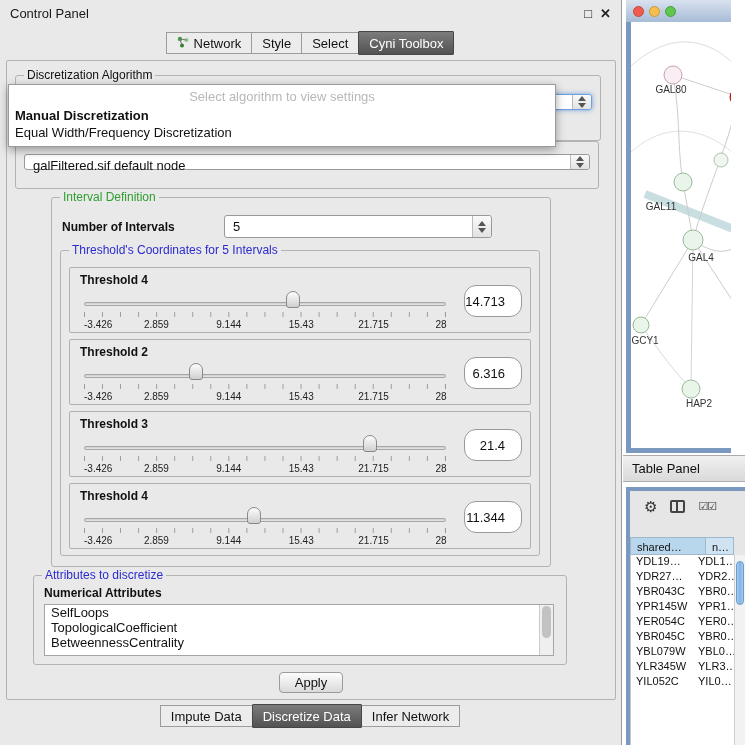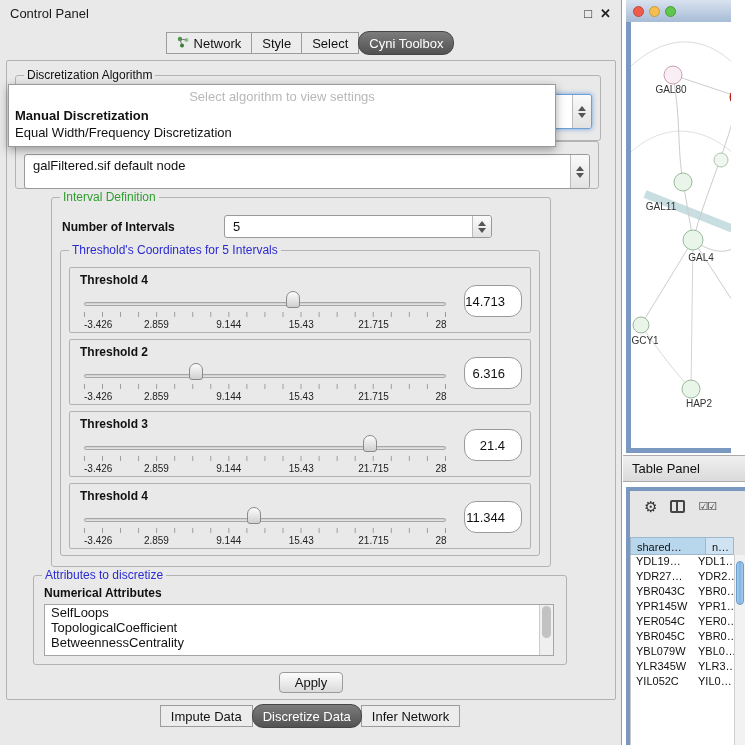--- a/index.html
+++ b/index.html
@@ -10,32 +10,32 @@
   .control-panel{position:absolute;left:0;top:0;width:622px;height:745px;background:#e9e9e9;border-right:1px solid #9b9b9b;}
   .titlebar{position:absolute;left:0;top:0;right:0;height:26px;display:flex;align-items:center;padding:0 10px;}
   .titlebar .title{font-size:13px;color:#1a1a1a;}
   .winbtns{margin-left:auto;display:flex;gap:8px;align-items:center;}
   .winbtn{font-size:13px;color:#222;line-height:1;}
 
   .top-tabs,.bottom-tabs{position:absolute;left:0;right:0;display:flex;justify-content:center;align-items:center;height:26px;}
   .top-tabs{top:30px;}
   .bottom-tabs{top:703px;}
   .tab{display:flex;align-items:center;gap:5px;font-size:13px;color:#111;background:#ececec;border:1px solid #9c9c9c;padding:3px 10px;height:22px;margin-left:-1px;white-space:nowrap;}
-  .tab.selected{background:linear-gradient(#7c7c7c,#525252);color:#fff;border:1px solid #464646;border-radius:11px;height:24px;position:relative;z-index:2;}
+  .tab.selected{background:linear-gradient(#7c7c7c,#525252);color:#fff;border:1px solid #464646;border-radius:1px;height:24px;position:relative;z-index:2;}
 
   .content{position:absolute;left:6px;top:60px;width:610px;height:640px;border:1px solid #b3b3b3;border-radius:2px;background:#e9e9e9;}
 
   .group{position:absolute;border:1px solid #b3b3b3;border-radius:3px;}
   .group-label{position:absolute;top:-8px;left:8px;background:#e9e9e9;padding:0 3px;font-size:12px;color:#111;white-space:nowrap;}
   .green-label{color:#2f9e2f;}
   .blue-label{color:#2b2bd0;}
 
   
   .algo-group{left:8px;top:14px;right:14px;height:66px;}
-  .combo{position:relative;height:35px;background:#fff;border:1px solid #999;border-radius:3px;}
+  .combo{position:relative;height:16px;background:#fff;border:1px solid #999;border-radius:3px;}
   .combo .val{font-size:13px;color:#111;line-height:22px;padding-left:8px;white-space:nowrap;overflow:hidden;}
   .stepper{position:absolute;right:0;top:0;bottom:0;width:19px;border-left:1px solid #bbb;display:flex;flex-direction:column;align-items:center;justify-content:center;gap:2px;background:linear-gradient(#fafafa,#e2e2e2);border-radius:0 3px 3px 0;}
   .arr-up{width:0;height:0;border-left:4px solid transparent;border-right:4px solid transparent;border-bottom:5px solid #555;}
   .arr-down{width:0;height:0;border-left:4px solid transparent;border-right:4px solid transparent;border-top:5px solid #555;}
   .algo-combo{position:absolute;left:8px;right:8px;top:18px;border:1px solid #6f9fd8;box-shadow:0 0 5px rgba(96,152,218,.9);}
 
   
   .dropdown{position:absolute;left:8px;top:84px;width:548px;z-index:40;background:#fff;border:1px solid #9a9a9a;box-shadow:0 3px 9px rgba(0,0,0,.35);padding:2px 0 5px;}
   .dropdown .ph{font-size:13px;color:#b8b8b8;text-align:center;padding:2px 0 3px;}
   .dropdown .opt{font-size:13px;color:#111;padding:1px 6px;}

